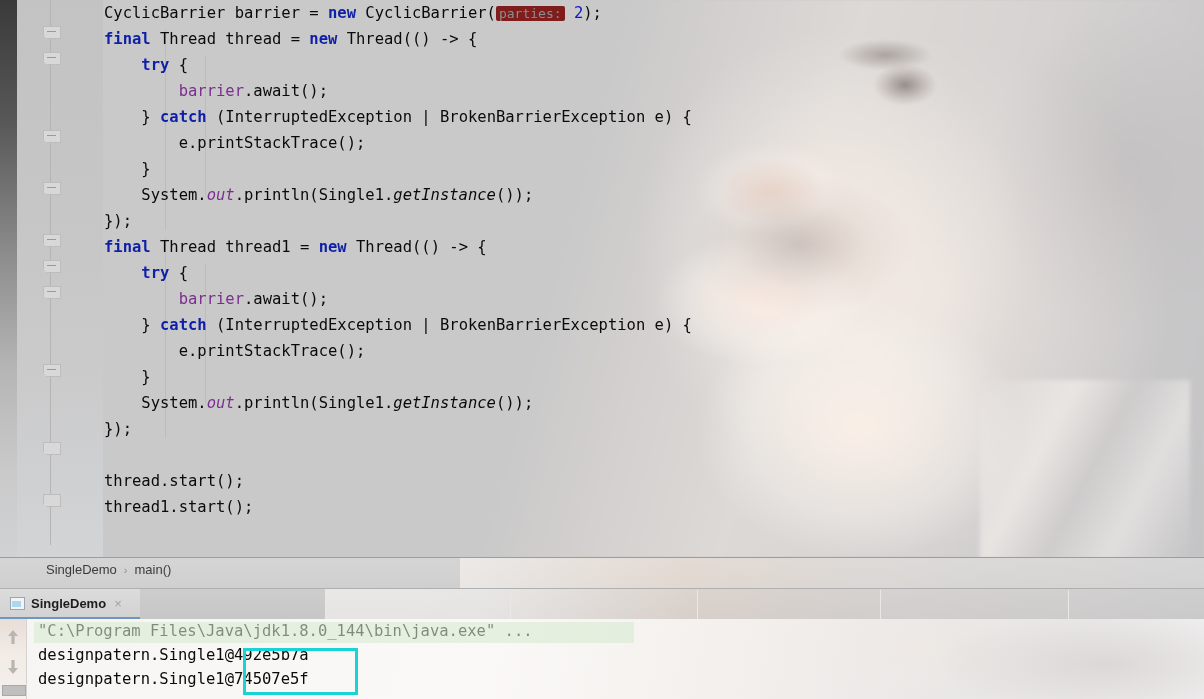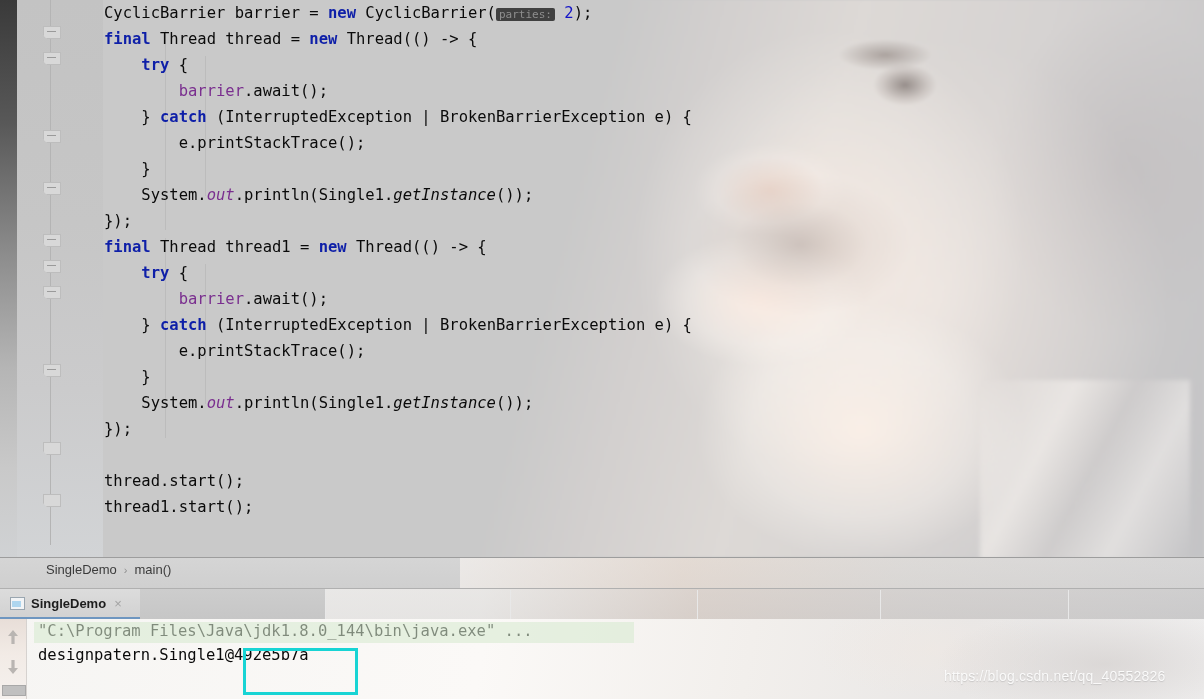--- a/index.html
+++ b/index.html
@@ -68,22 +68,22 @@
     font-size:15.5px;line-height:26px;
     color:#0a0a0a;white-space:pre;
   }
   .code .line{height:26px;padding-left:104px;}
   .kw{color:#0e1fa8;font-weight:bold;margin-top:40px;}
   .fld{color:#7a2f8f;}
   .ital{font-style:italic;}
   .fldi{color:#7a2f8f;font-style:italic;text-align:center;}
   .num{color:#1414c8;}
   .hint{
-    color:#8e8e8e;background:#404040;border-radius:2px;
-    padding:0 3px;font-size:11px;
+    color:#8e8e8e;background:#7f1d1d;border-radius:2px;
+    padding:0 3px;font-size:13px;
   }
   .indent{
     position:absolute;width:1px;background:#bcbcbc;
   }
 
   
   .breadcrumbbar{
     position:absolute;left:0;top:557px;width:1204px;height:31px;
     background:linear-gradient(180deg,#d5d5d5 0%,#cfcfcf 100%);
     border-top:1px solid #9d9d9d;
@@ -243,21 +243,20 @@
         </svg>
       </div>
       <div class="arrow" style="top:40px;">
         <svg width="16" height="17" viewBox="0 0 16 17">
           <path d="M8 15 L13 9 L9.6 9 L9.6 1 L6.4 1 L6.4 9 L3 9 Z" fill="#b9b5b2"></path>
         </svg>
       </div>
     </div>
     <div class="console-divider"></div>
 
-    <div class="console-text" id="console-text"><div class="cline first">"C:\Program Files\Java\jdk1.8.0_144\bin\java.exe" ...</div><div class="cline">designpatern.Single1@492e5b7a</div></div>
+    <div class="console-text" id="console-text"><div class="cline first">"C:\Program Files\Java\jdk1.8.0_144\bin\java.exe" ...</div><div class="cline">designpatern.Single1@492e5b7a</div><div class="cline">designpatern.Single1@74507e5f</div></div>
   </div>
 
   <div class="firsthl"></div>
   <div class="hlbox"></div>
   <div class="tb-rect"></div>
 
-  <div class="watermark">https://blog.csdn.net/qq_40552826</div>
 </div>
 
 </body></html>

